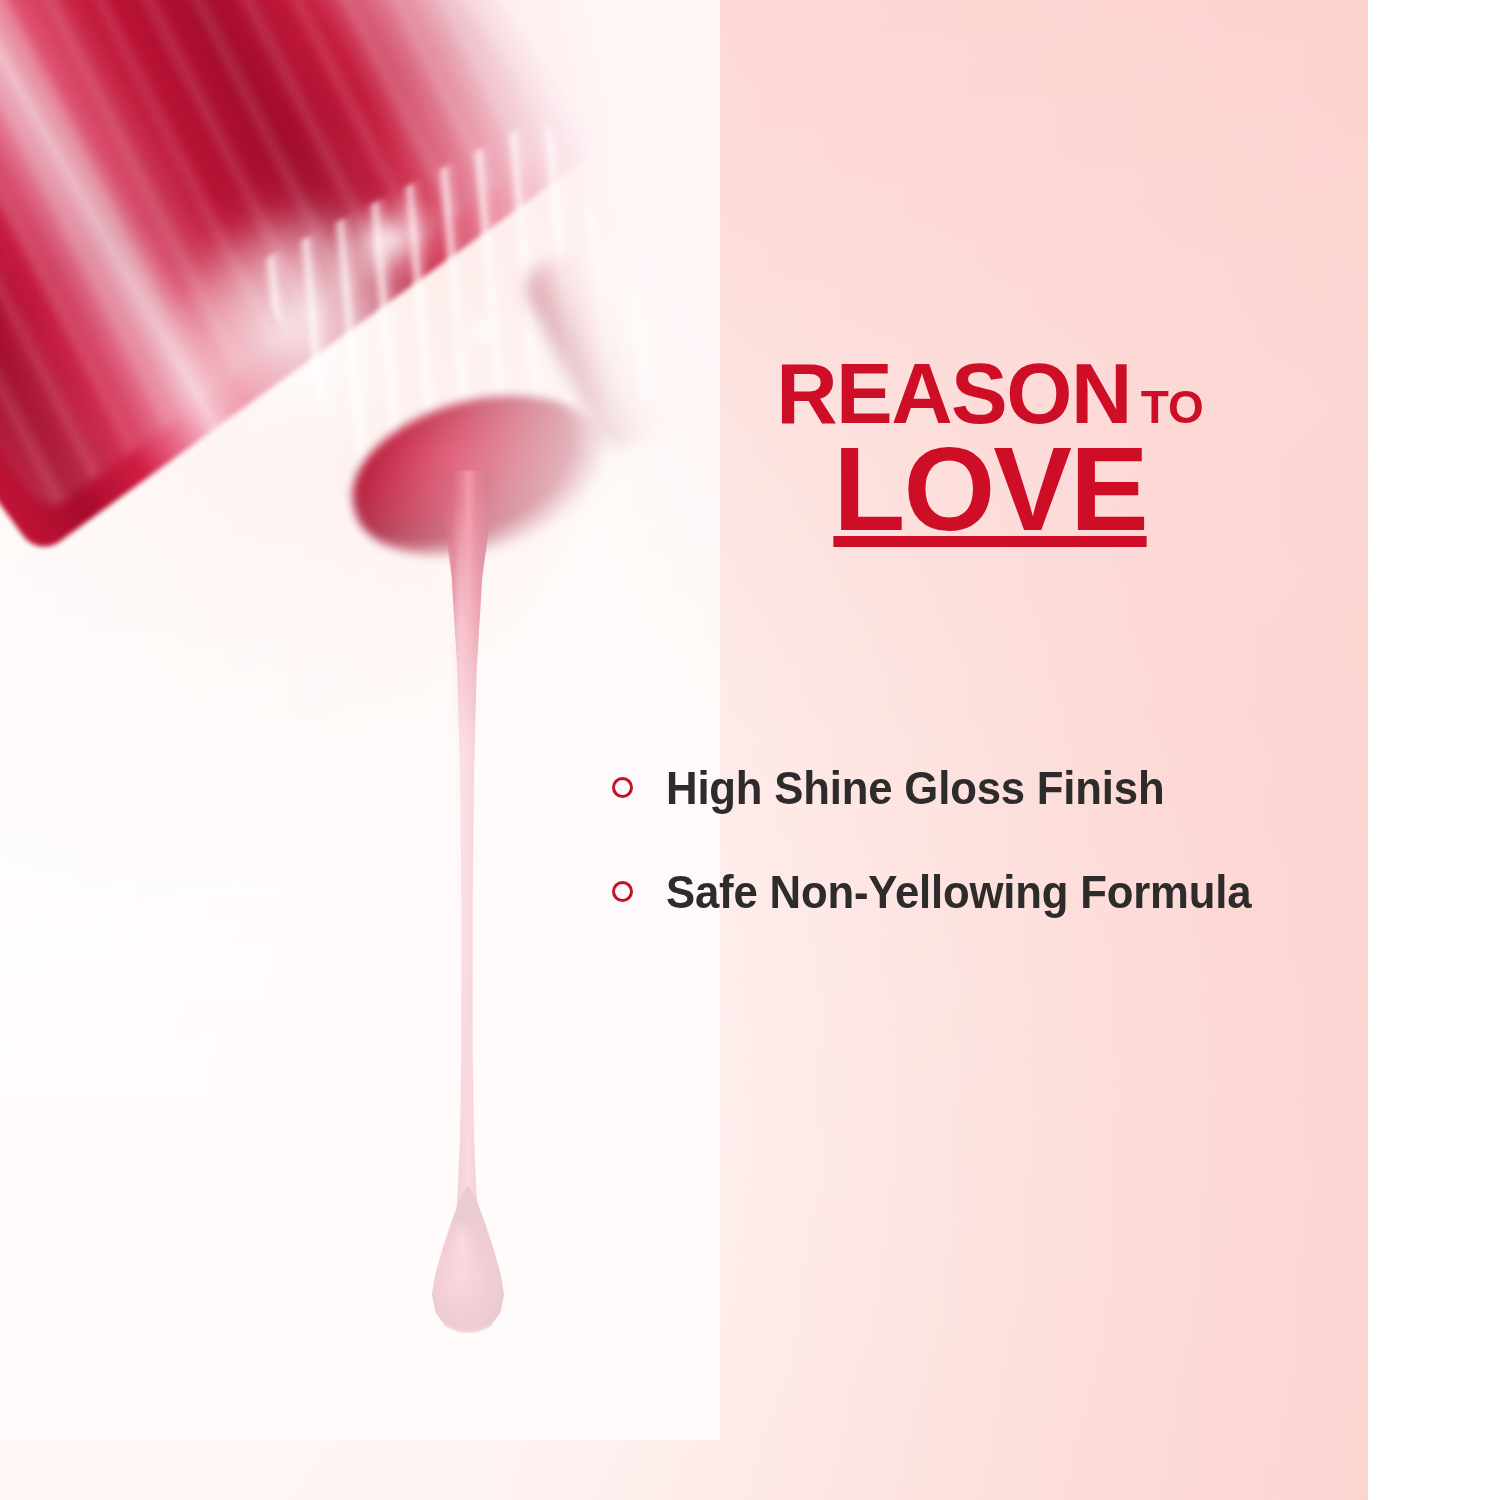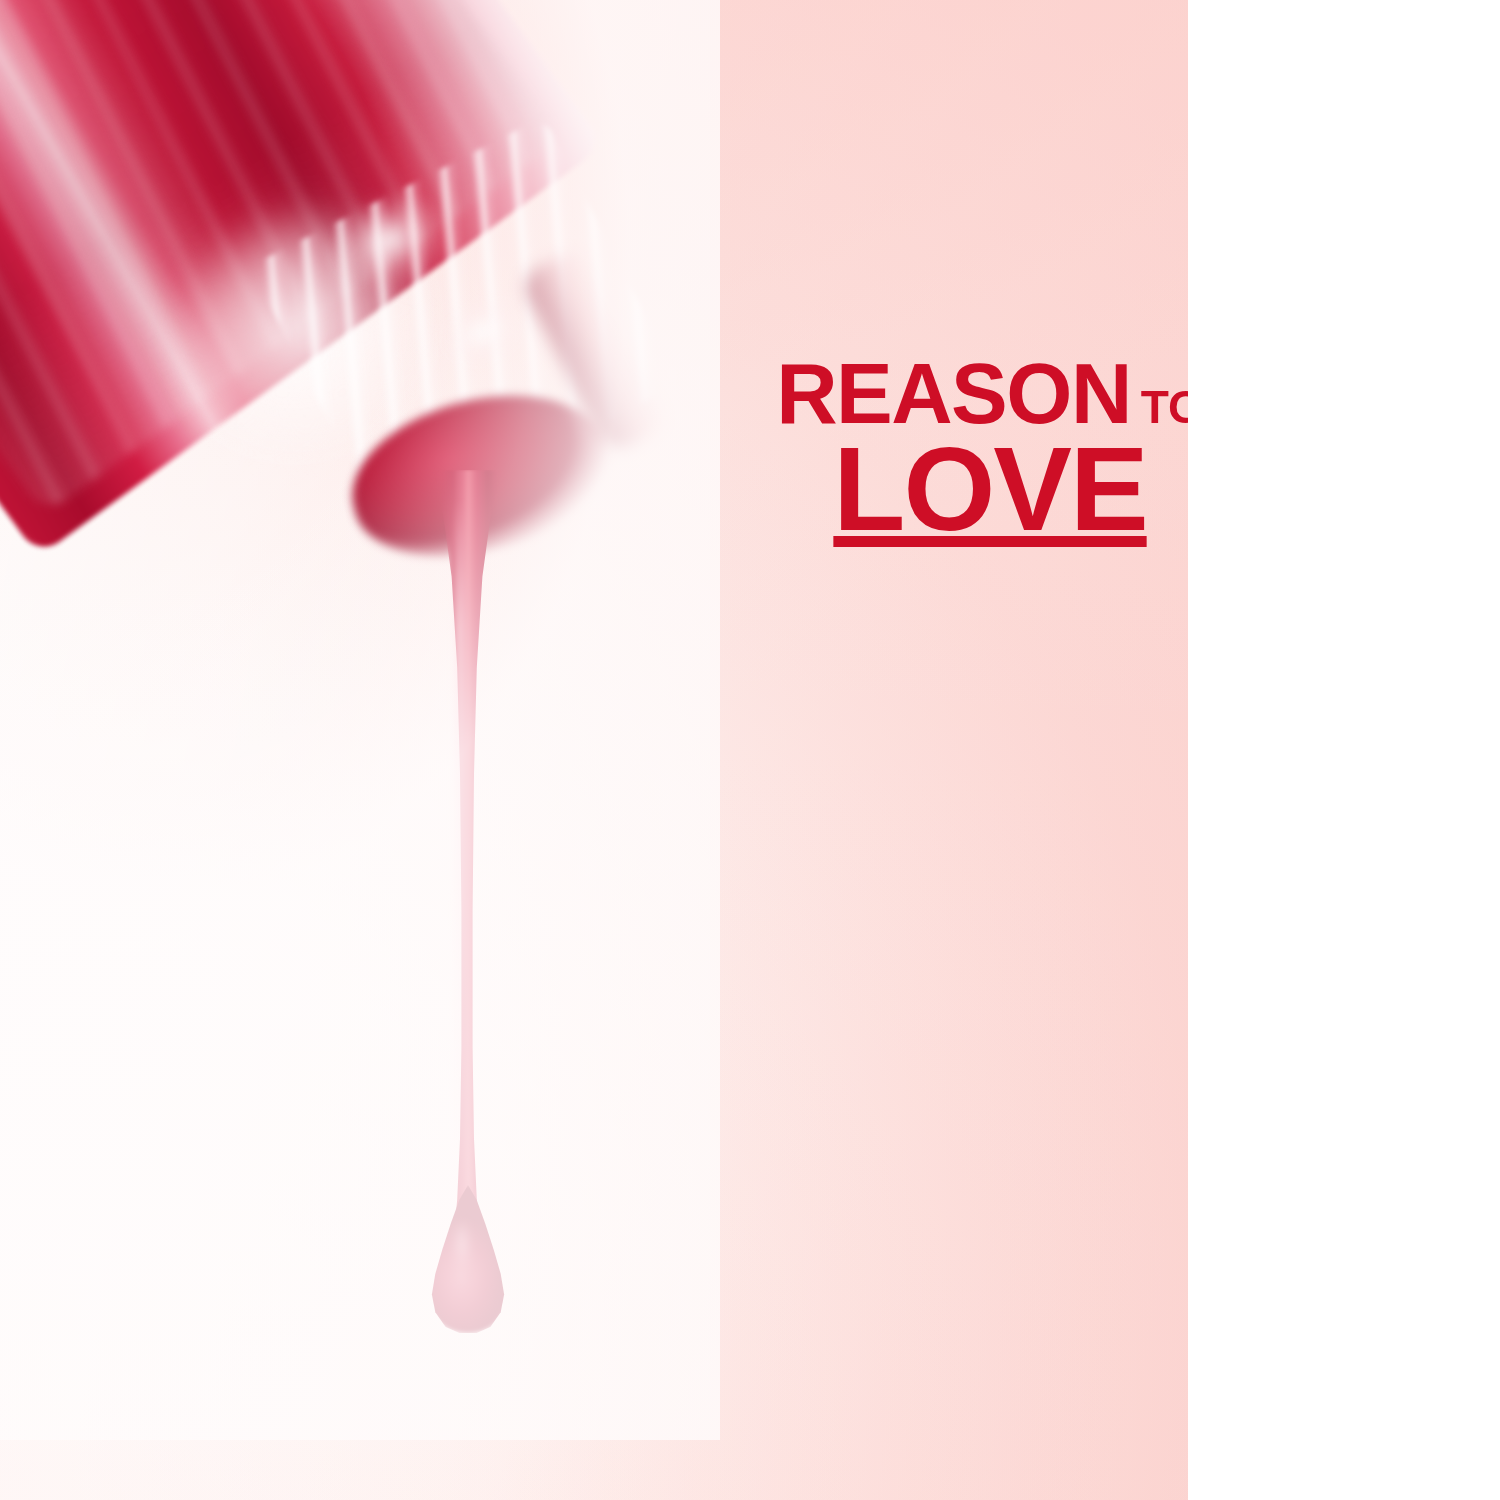--- a/index.html
+++ b/index.html
@@ -7,21 +7,21 @@
     margin: 0;
     padding: 0;
     background: #ffffff;
   }
   body {
     font-family: "Liberation Sans", "DejaVu Sans", sans-serif;
   }
 
   .canvas {
     position: relative;
-    width: 1188px;
+    width: 1368px;
     height: 1500px;
     overflow: hidden;
     background: #fdecea;
   }
 
   
   .bg-base {
     position: absolute;
     inset: 0;
     background:
@@ -404,16 +404,24 @@
   <div class="content">
 
     <div class="headline">
       <span class="headline-line1">
         <span class="word-reason">REASON</span><span class="word-to">TO</span>
       </span>
       <span class="headline-line2">LOVE</span>
     </div>
 
     <ul class="benefits">
+      <li class="benefit-item">
+        <span class="bullet-ring"></span>
+        <span class="benefit-text">High Shine Gloss Finish</span>
+      </li>
+      <li class="benefit-item">
+        <span class="bullet-ring"></span>
+        <span class="benefit-text">Safe Non-Yellowing Formula</span>
+      </li>
     </ul>
 
   </div>
 </div>
 
 </body></html>

